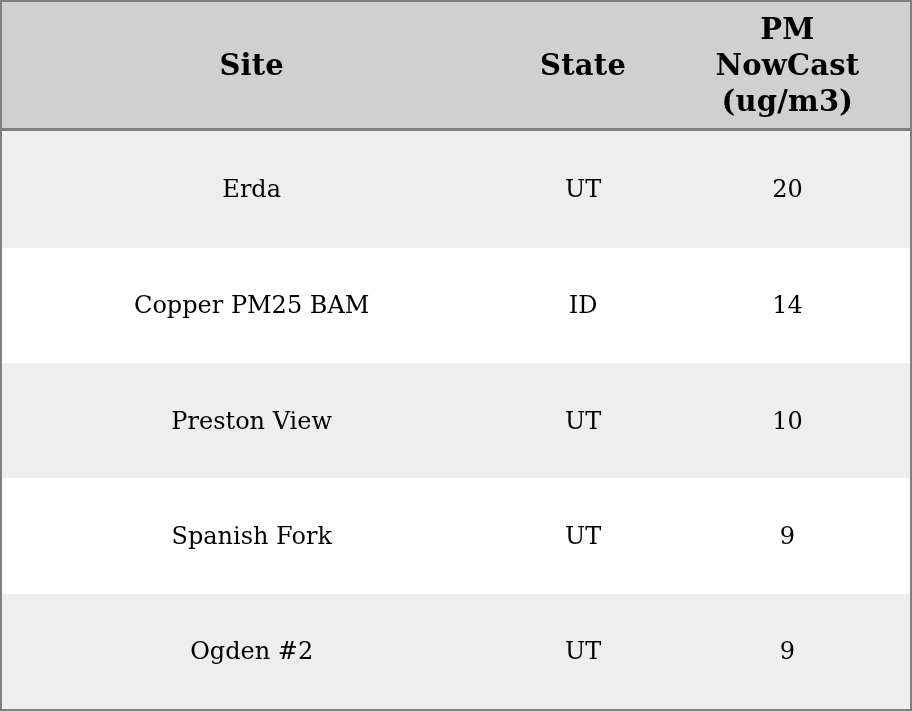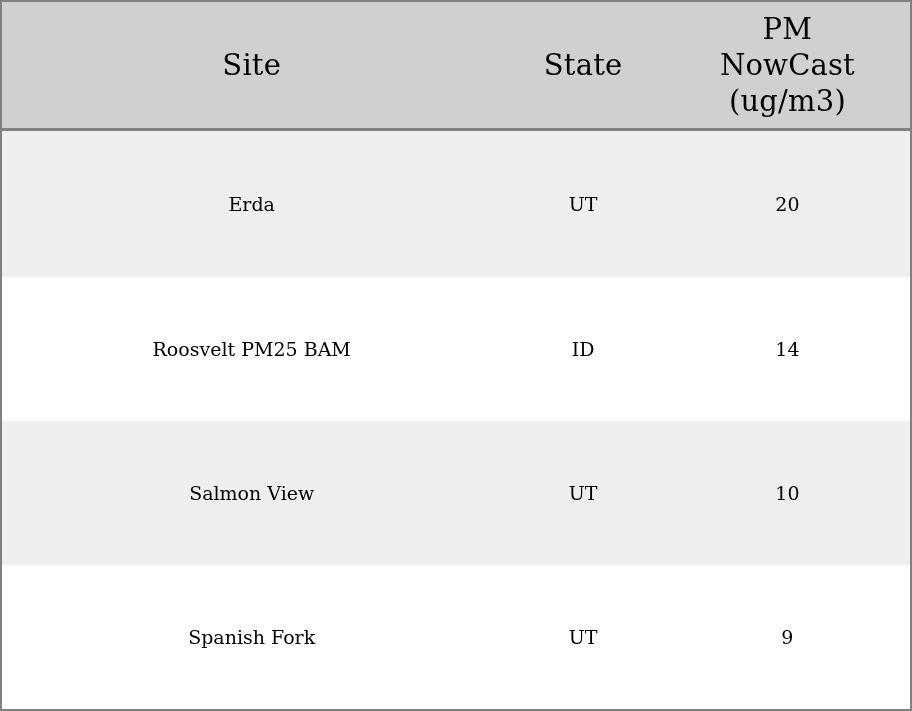--- a/index.html
+++ b/index.html
@@ -25,33 +25,33 @@
   }
   col.col-site  { width: 55%; }
   col.col-state { width: 18%; }
   col.col-pm    { width: 27%; }
 
   thead th {
     height: 126px;
     background: var(--header-bg, #d0d0d0);
     border-bottom: 3px solid var(--border, #808080);
     font-size: 29px;
-    font-weight: normal;
+    font-weight: bold;
     text-align: center;
     vertical-align: middle;
     padding: 0;
     letter-spacing: 0.2px;
   }
   .hdr-line {
     display: block;
     line-height: 36px;
   }
   tbody td {
     height: 57px;
-    font-size: 19px;
+    font-size: 24px;
     font-weight: normal;
     text-align: center;
     vertical-align: middle;
     padding: 0;
   }
   tbody tr:nth-child(odd) td  { background: var(--row-odd-bg, #eeeeee); }
   tbody tr:nth-child(even) td { background: var(--row-even-bg, #ffffff); }
 </style>
 </head>
 <body>
@@ -74,29 +74,34 @@
         </th>
       </tr>
     </thead>
     <tbody>
         <tr>
           <td>Erda</td>
           <td>UT</td>
           <td>20</td>
         </tr>
         <tr>
-          <td>Roosvelt PM25 BAM</td>
+          <td>Copper PM25 BAM</td>
           <td>ID</td>
           <td>14</td>
         </tr>
         <tr>
-          <td>Salmon View</td>
+          <td>Preston View</td>
           <td>UT</td>
           <td>10</td>
         </tr>
         <tr>
           <td>Spanish Fork</td>
           <td>UT</td>
           <td>9</td>
         </tr>
+        <tr>
+          <td>Ogden #2</td>
+          <td>UT</td>
+          <td>9</td>
+        </tr>
       </tbody>
   </table>
 </div>
 
 </body></html>

